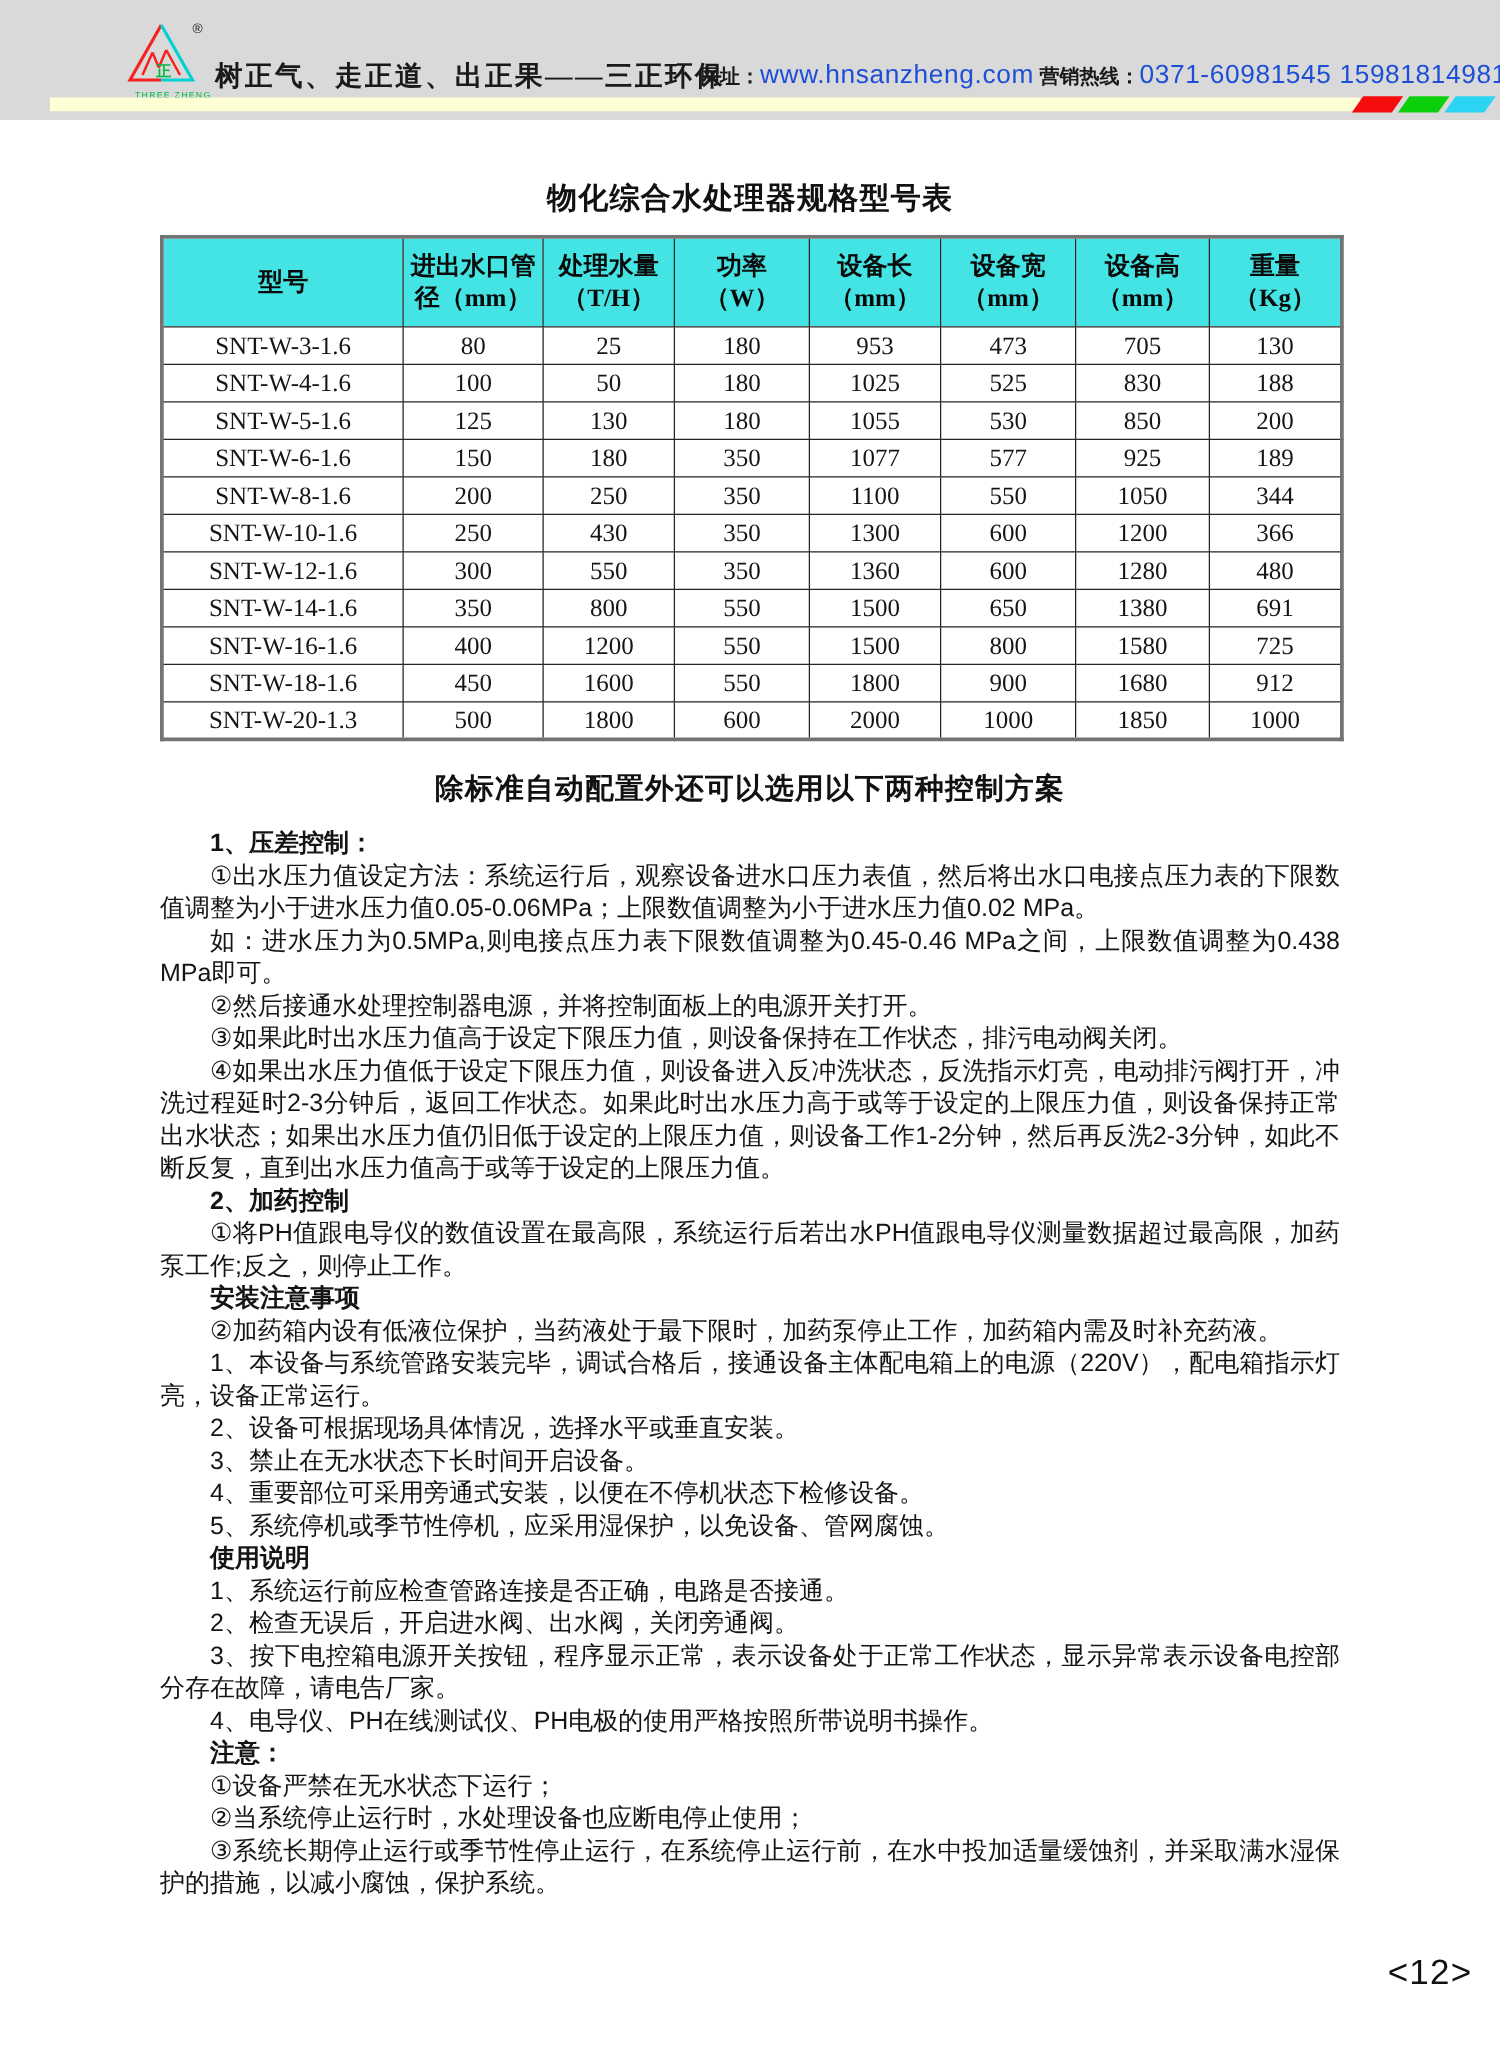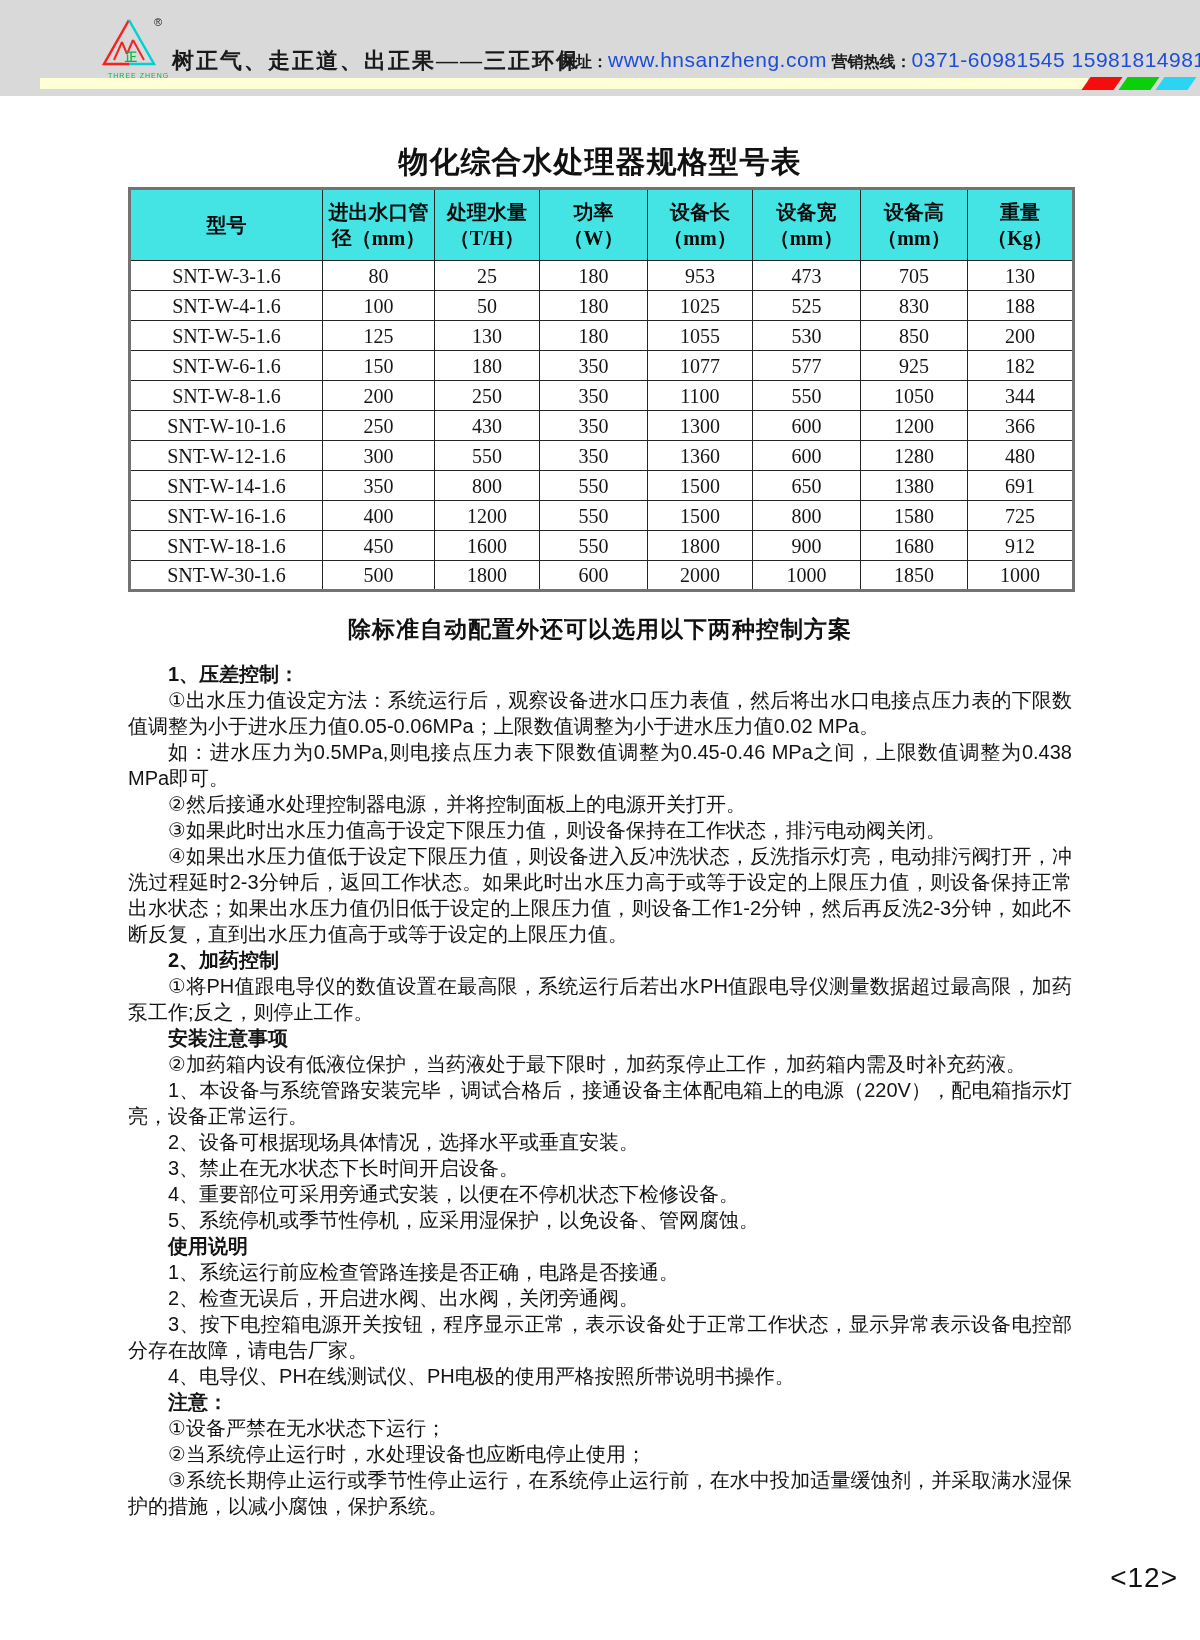--- a/index.html
+++ b/index.html
@@ -23,22 +23,22 @@
   .strip { position:absolute; left:40px; top:78px; width:1048px; height:11px; background:#ffffd6; }
   .accents { position:absolute; left:1086px; top:77px; height:13px; display:flex; gap:5px; }
   .accents span { display:block; width:32px; height:13px; transform:skewX(-35deg); }
   .acc-red   { background:#f50d0d; }
   .acc-green { background:#0ccf0c; }
   .acc-cyan  { background:#2bd4f2; }
 
   
   main { padding:46px 128px 0 128px; }
   h1.doc-title {
-    text-align:center; font-size:30px; font-weight:700; color:#111;
-    margin-bottom:4px; letter-spacing:1px;
+    text-align:center; font-size:24px; font-weight:700; color:#111;
+    margin-bottom:14px; letter-spacing:1px;
   }
   table.spec {
     width:944px; table-layout:fixed; border-collapse:collapse;
     border:3px solid #737373;
     font-family:Liberation Serif, serif;
   }
   table.spec th, table.spec td {
     border:1.5px solid #252525; text-align:center; vertical-align:middle;
     overflow:hidden;
   }
@@ -158,21 +158,21 @@
           <td>200</td>
         </tr>
         <tr>
           <td>SNT-W-6-1.6</td>
           <td>150</td>
           <td>180</td>
           <td>350</td>
           <td>1077</td>
           <td>577</td>
           <td>925</td>
-          <td>182</td>
+          <td>189</td>
         </tr>
         <tr>
           <td>SNT-W-8-1.6</td>
           <td>200</td>
           <td>250</td>
           <td>350</td>
           <td>1100</td>
           <td>550</td>
           <td>1050</td>
           <td>344</td>
@@ -221,21 +221,21 @@
           <td>SNT-W-18-1.6</td>
           <td>450</td>
           <td>1600</td>
           <td>550</td>
           <td>1800</td>
           <td>900</td>
           <td>1680</td>
           <td>912</td>
         </tr>
         <tr>
-          <td>SNT-W-30-1.6</td>
+          <td>SNT-W-20-1.3</td>
           <td>500</td>
           <td>1800</td>
           <td>600</td>
           <td>2000</td>
           <td>1000</td>
           <td>1850</td>
           <td>1000</td>
         </tr>
       </tbody>
   </table>

